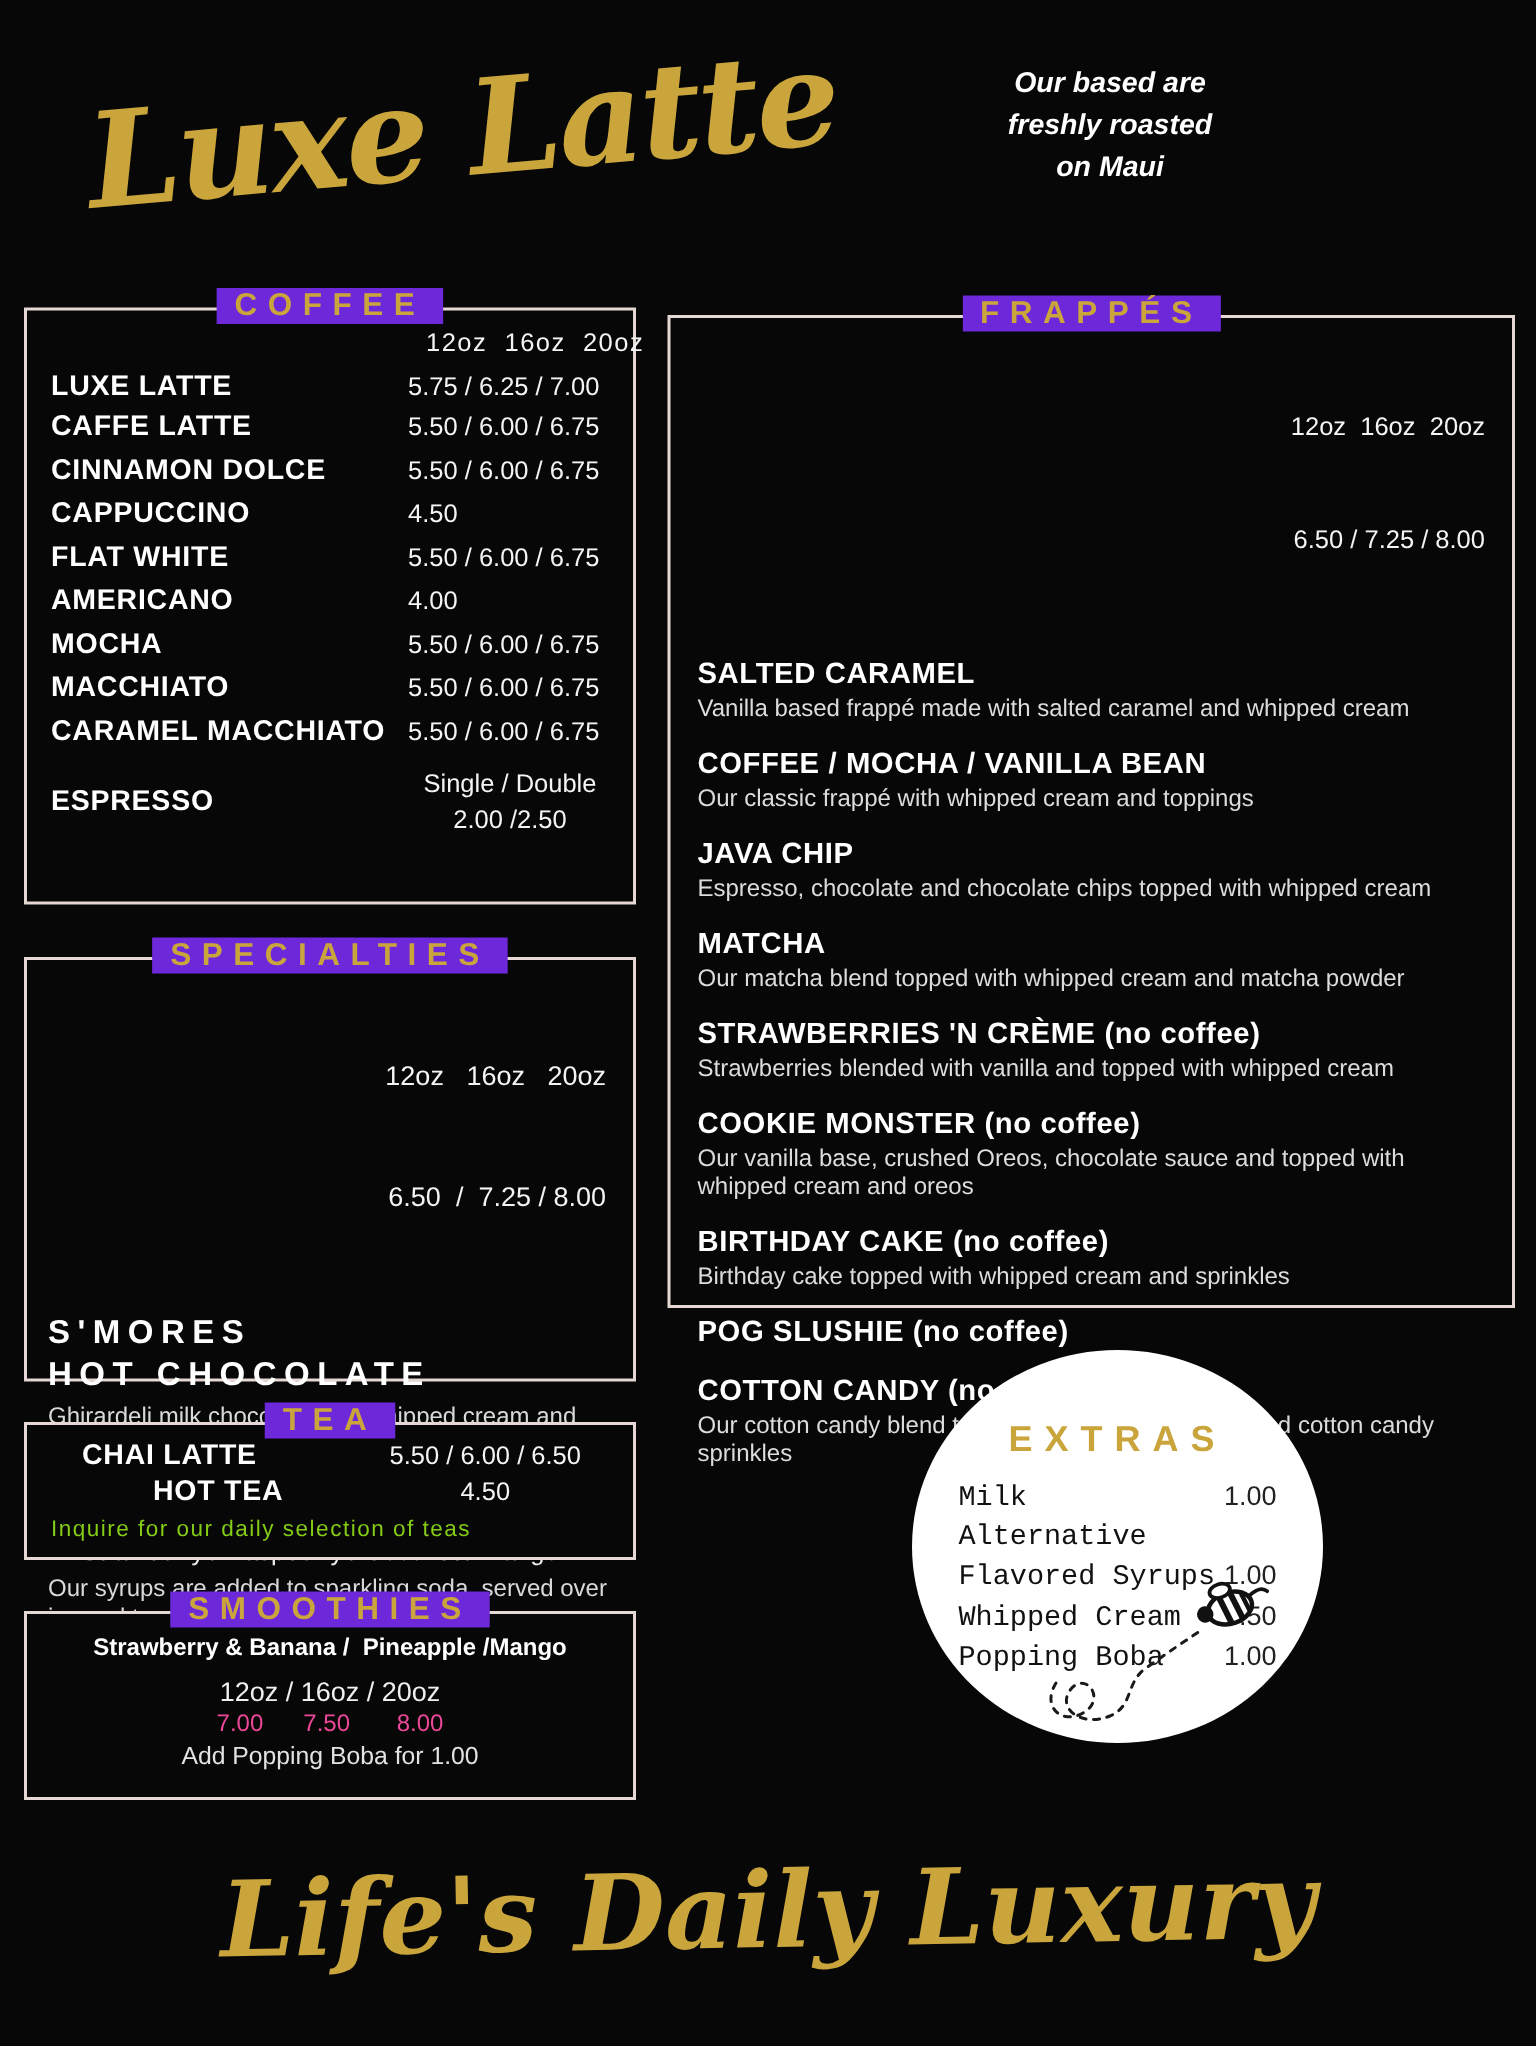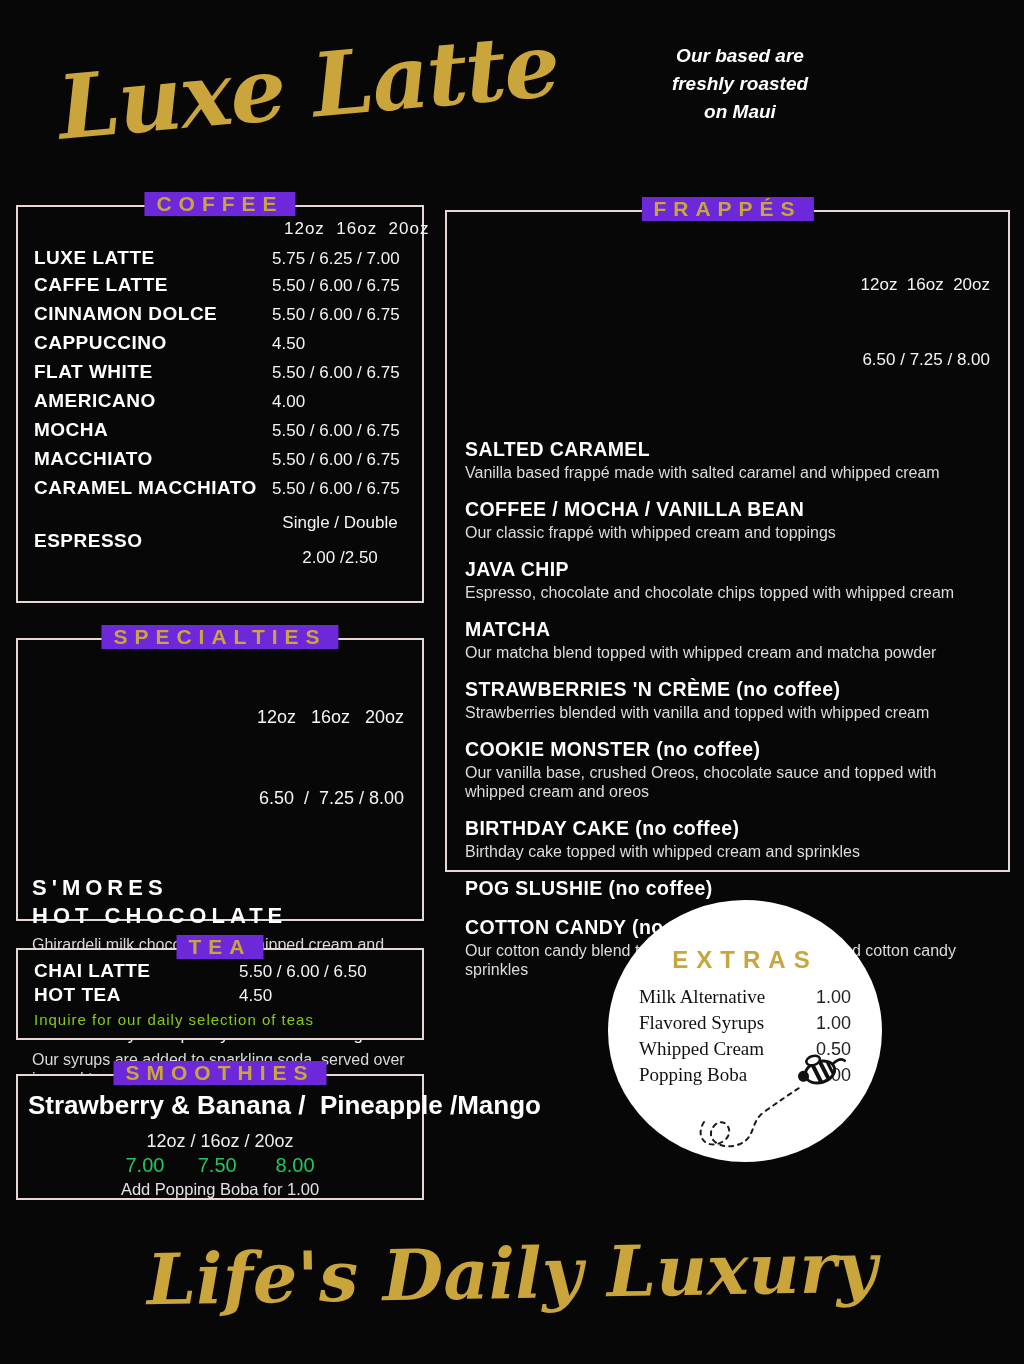--- a/index.html
+++ b/index.html
@@ -26,53 +26,53 @@
   .coffee-inner{padding:12px 14px 0 16px;}
   .sizes-line{white-space:pre;font-size:17px;color:#F4F4F4;padding-left:250px;letter-spacing:1px;}
   .crow{display:flex;align-items:baseline;margin-top:5px;}
   .cname{flex:0 0 238px;font-weight:bold;font-size:19px;letter-spacing:0.5px;color:#fff;}
   .cprice{font-size:17px;color:#F4F4F4;white-space:pre;}
   .cdesc{font-size:15.5px;color:#D9D9D9;max-width:240px;line-height:19px;margin:1px 0 9px 0;}
   .crow.first{margin-top:8px;}
   .crow.gap{margin-top:7px;}
   .crow.espresso{margin-top:12px;align-items:center;}
   .price-stack{display:flex;flex-direction:column;text-align:center;width:140px;
-        font-size:17px;color:#F4F4F4;line-height:24px;gap:11px;}
+        font-size:17px;color:#F4F4F4;line-height:24px;}
   
   .spec-inner{padding:10px 14px 0 14px;}
   .spec-sizes{text-align:right;font-size:18px;color:#F4F4F4;line-height:27px;white-space:pre;padding-right:4px;}
   .spec-name{font-weight:bold;font-size:22px;letter-spacing:5px;line-height:28px;
         white-space:pre-line;margin-top:8px;color:#fff;}
   .spec-desc{font-size:16px;color:#D9D9D9;line-height:19px;margin-top:5px;}
   .spec-flavors{font-size:17px;color:#EDEDED;margin-top:4px;padding-left:22px;}
   
   .tea-inner{padding:8px 14px 0 16px;}
   .tea-note{font-size:15px;color:#84cc16;letter-spacing:1px;margin-top:5px;}
-  #tea-box .crow{margin-top:2px;}
+  #tea-box .crow{margin-top:2px;justify-content:center;}
   #tea-box .cname{flex:0 0 205px;}
   
   .smoothie-inner{padding:14px 10px 0 10px;text-align:center;}
-  .sm-flavors{font-weight:bold;font-size:26px;color:#fff;white-space:pre;}
+  .sm-flavors{font-weight:bold;font-size:16px;color:#fff;white-space:pre;}
   .sm-sizes{font-size:18px;color:#EFEFEF;margin-top:10px;white-space:pre;}
-  .sm-prices{font-size:20px;color:#22c55e;margin-top:2px;white-space:pre;}
+  .sm-prices{font-size:16px;color:#ec4899;margin-top:2px;white-space:pre;}
   .sm-note{font-size:16.5px;color:#E2E2E2;margin-top:3px;}
   
   .frappe-inner{padding:10px 18px 0 18px;}
   .fr-sizes{text-align:right;font-size:17px;color:#F4F4F4;line-height:25px;white-space:pre;}
   .fitem{margin-top:16px;}
   .fname{font-weight:bold;font-size:19.5px;letter-spacing:0.4px;color:#fff;}
   .fdesc{font-size:16px;color:#DCDCDC;line-height:19px;margin-top:2px;}
   
   .extras-circle{position:absolute;left:608px;top:900px;width:274px;height:262px;
         background:#fff;border-radius:50%;color:#111;}
   .extras-title{text-align:center;margin-top:46px;color:#C9A53C;font-weight:bold;
         font-size:24px;letter-spacing:8px;}
   .extras-list{width:212px;margin:10px auto 0 auto;}
   .exrow{display:flex;align-items:baseline;line-height:26px;}
-  .exname{flex:1;font-size:19px;font-family:Liberation Serif, serif;}
+  .exname{flex:1;font-size:19px;font-family:Liberation Mono, monospace;}
   .exprice{font-size:18px;color:#222;}
   .bee-wrap{position:absolute;left:82px;top:150px;width:160px;height:105px;}
   
   .footer-script{position:absolute;left:0;top:1232px;width:100%;text-align:center;
         font-family:"DejaVu Serif",serif;font-style:italic;font-weight:bold;
         font-size:70px;color:#C9A53C;transform:rotate(-1deg);white-space:nowrap;}
 </style>
 </head>
 <body>
 

